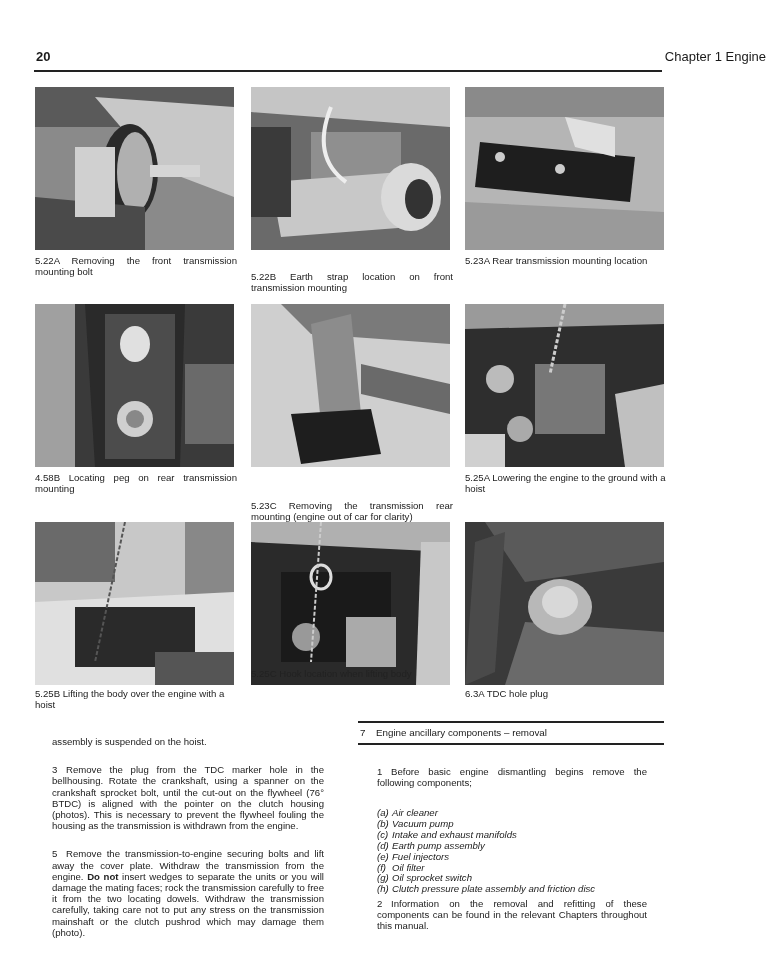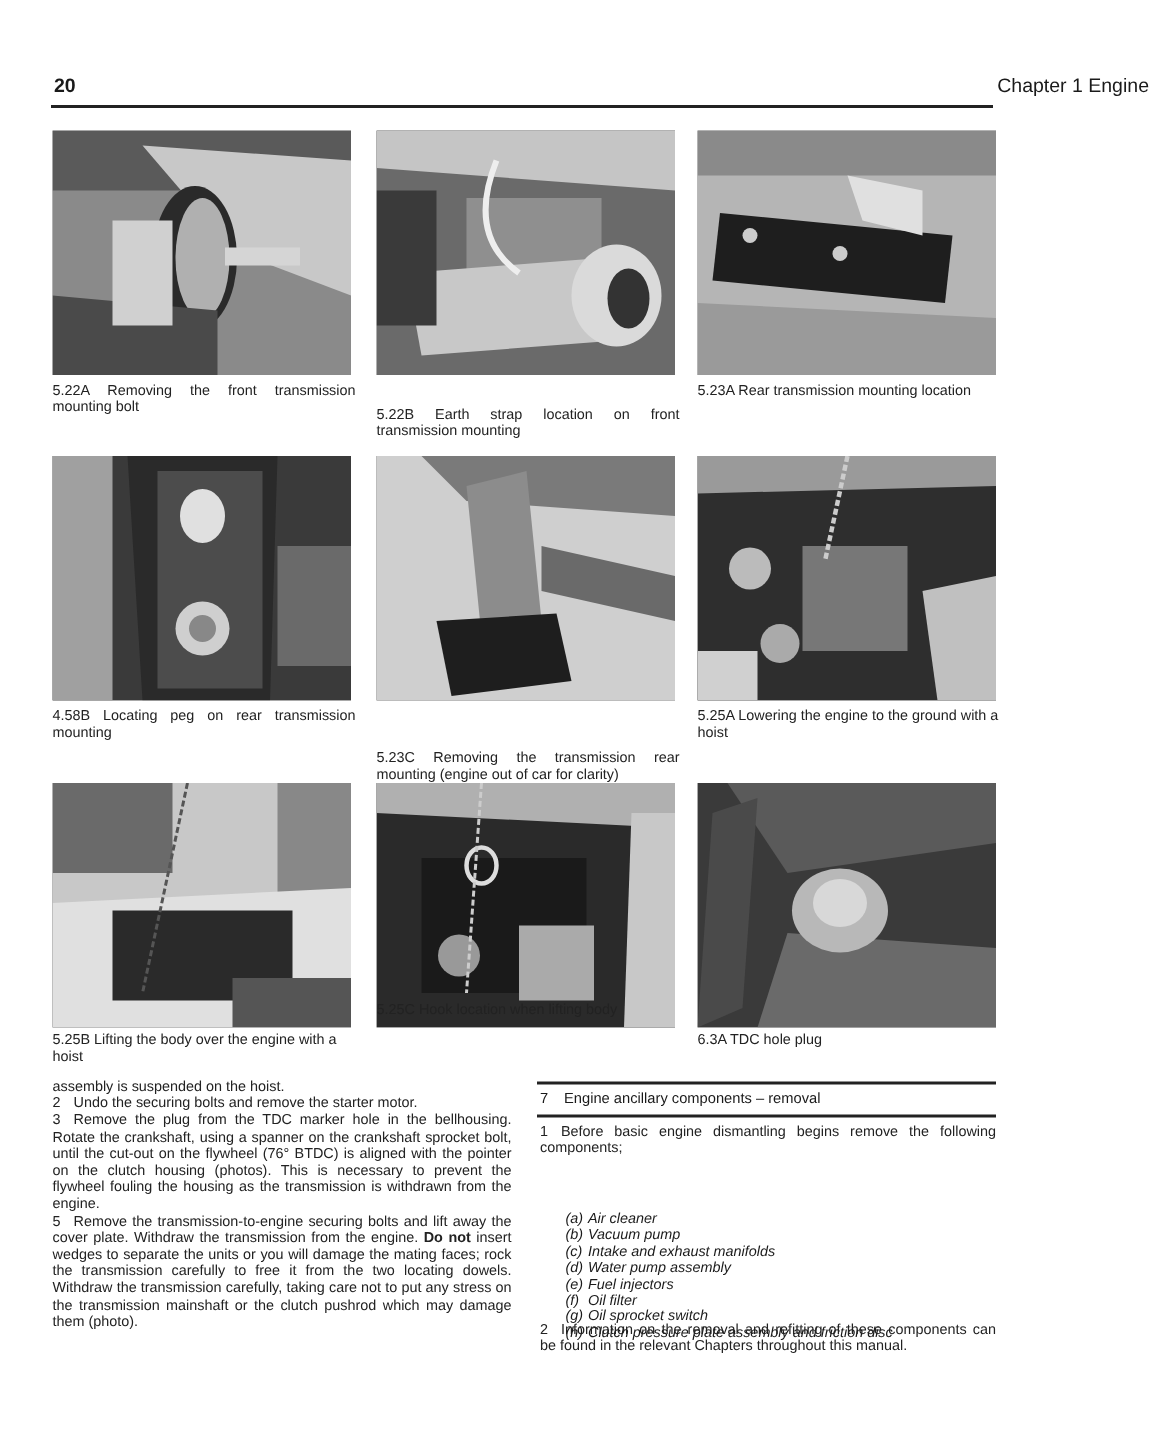--- a/index.html
+++ b/index.html
@@ -8,21 +8,21 @@
   .page-number { position: absolute; left: 36px; top: 49px; font-size: 13px; font-weight: bold; }
   .chapter-title { position: absolute; left: 0; width: 766px; top: 49px; text-align: right; font-size: 13px; font-weight: normal; }
   .header-rule { position: absolute; left: 34px; top: 70px; width: 628px; height: 2px; background: #222; }
 
   .photo { position: absolute; width: 199px; overflow: hidden; background: #777; }
   .photo svg { width: 100%; height: 100%; display: block; }
   .caption { position: absolute; width: 202px; font-size: 9.6px; line-height: 11px; color: #222; }
   .caption.justify { text-align: justify; text-align-last: left; }
 
   .body-col { position: absolute; font-size: 9.6px; line-height: 11.2px; color: #222; }
-  .body-col p { margin: 0; text-align: justify; }
+  .body-col p { margin: 17px; text-align: justify; }
   .num { display: inline-block; width: 14px; }
   .bold { font-weight: bold; }
   .section-rule { position: absolute; left: 358px; width: 306px; height: 1.5px; background: #222; }
   .section-heading { position: absolute; left: 360px; top: 727px; font-size: 9.8px; font-weight: normal; }
   .section-heading .snum { display: inline-block; width: 16px; }
   .list { position: absolute; left: 377px; top: 808px; font-size: 9.6px; line-height: 10.9px; font-style: italic; }
   .list .lbl { display: inline-block; width: 15px; }
 </style>
 </head>
 <body>
@@ -145,38 +145,37 @@
       <polygon points="60,100 199,110 199,163 40,163" fill="#6a6a6a"></polygon>
       <ellipse cx="95" cy="85" rx="32" ry="28" fill="#b8b8b8"></ellipse>
       <ellipse cx="95" cy="80" rx="18" ry="16" fill="#d8d8d8"></ellipse>
       <polygon points="10,20 40,10 30,150 0,163" fill="#4a4a4a"></polygon>
     </svg>
 </div>
 <div class="caption" style="left:465px; top:688px;">6.3A TDC hole plug</div>
 
 <div class="body-col" style="left:35px; top:719px; width:306px;">
   <p>assembly is suspended on the hoist.</p>
-  <p><span class="num">2</span><span>Undo the securing bolts and remove the starter motor.</span></p>
   <p><span class="num">3</span><span>Remove the plug from the TDC marker hole in the bellhousing. Rotate the crankshaft, using a spanner on the crankshaft sprocket bolt, until the cut-out on the flywheel (76° BTDC) is aligned with the pointer on the clutch housing (photos). This is necessary to prevent the flywheel fouling the housing as the transmission is withdrawn from the engine.</span></p>
   <p><span class="num">5</span><span>Remove the transmission-to-engine securing bolts and lift away the cover plate. Withdraw the transmission from the engine.</span> <span class="bold">Do not</span> <span>insert wedges to separate the units or you will damage the mating faces; rock the transmission carefully to free it from the two locating dowels. Withdraw the transmission carefully, taking care not to put any stress on the transmission mainshaft or the clutch pushrod which may damage them (photo).</span></p>
 </div>
 
 <div class="section-rule" style="top:721px;"></div>
 <div class="section-heading"><span class="snum">7</span><span>Engine ancillary components – removal</span></div>
 <div class="section-rule" style="top:743px;"></div>
 
 <div class="body-col" style="left:360px; top:749px; width:304px;">
   <p><span class="num">1</span><span>Before basic engine dismantling begins remove the following components;</span></p>
 </div>
 
 <div class="list">
   <div><span class="lbl">(a)</span><span>Air cleaner</span></div>
   <div><span class="lbl">(b)</span><span>Vacuum pump</span></div>
   <div><span class="lbl">(c)</span><span>Intake and exhaust manifolds</span></div>
-  <div><span class="lbl">(d)</span><span>Water pump assembly</span></div>
+  <div><span class="lbl">(d)</span><span>Earth pump assembly</span></div>
   <div><span class="lbl">(e)</span><span>Fuel injectors</span></div>
   <div><span class="lbl">(f)</span><span>Oil filter</span></div>
   <div><span class="lbl">(g)</span><span>Oil sprocket switch</span></div>
   <div><span class="lbl">(h)</span><span>Clutch pressure plate assembly and friction disc</span></div>
 </div>
 
 <div class="body-col" style="left:360px; top:881px; width:304px;">
   <p><span class="num">2</span><span>Information on the removal and refitting of these components can be found in the relevant Chapters throughout this manual.</span></p>
 </div>
 

